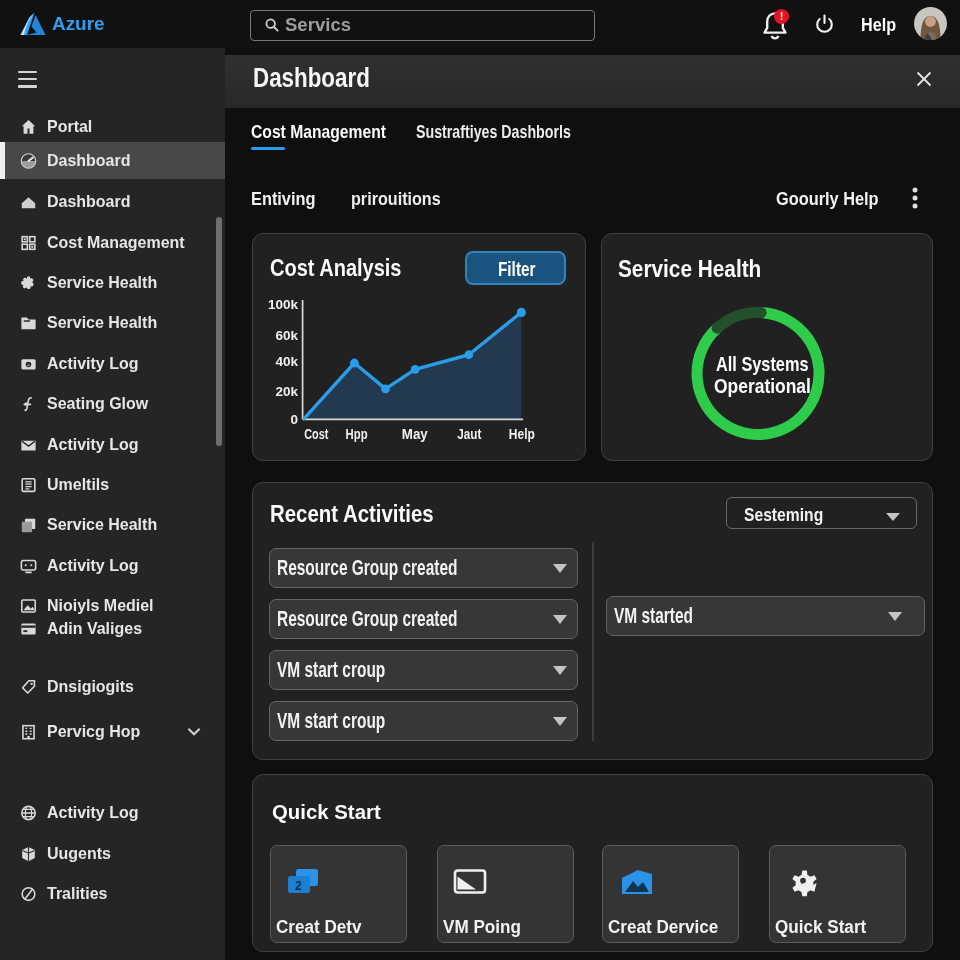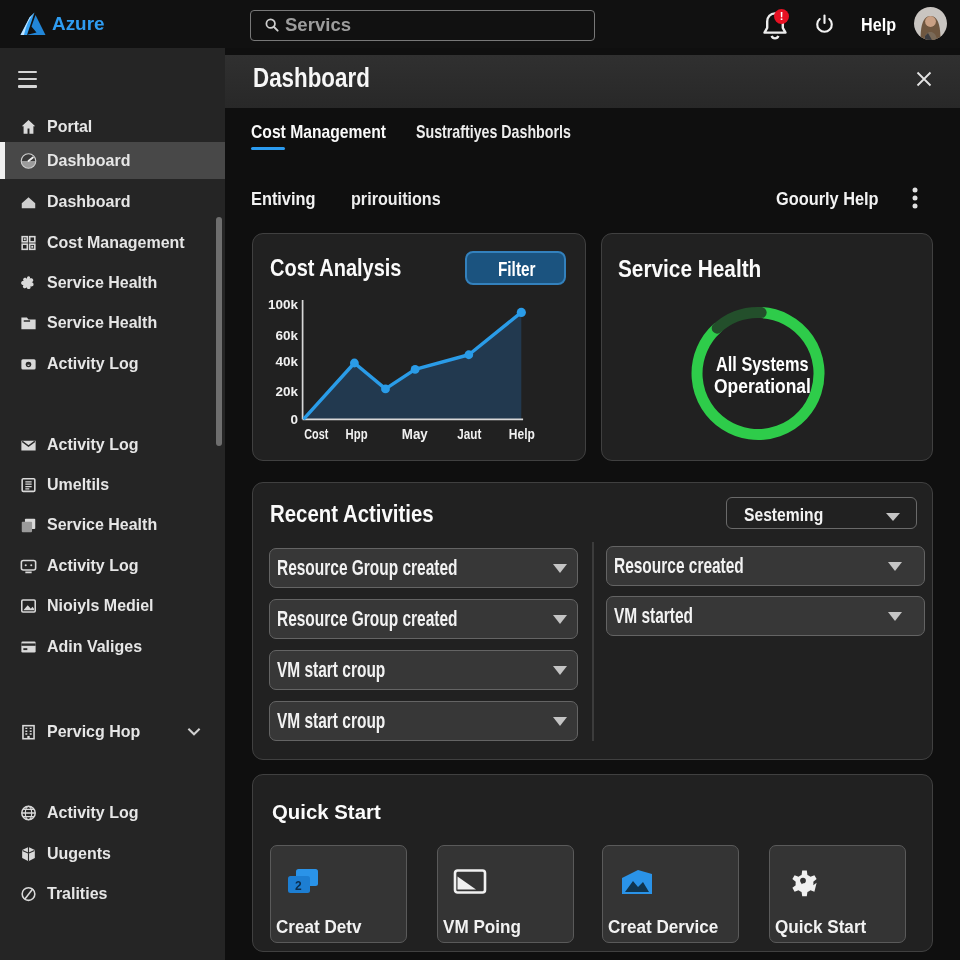--- a/index.html
+++ b/index.html
@@ -142,20 +142,27 @@
       <span class="lbl">Service Health</span>
     </div>
   <div class="navitem" style="top:344px">
       <svg class="ico" viewBox="0 0 24 24">
         <rect x="3" y="6" width="18" height="13" rx="2" fill="#d9d9d9"></rect>
         <path d="M8.5 13a3.5 3.5 0 0 1 7 0Z" fill="#2a2a2a"></path>
         <circle cx="12" cy="12.7" r="2.6" fill="none" stroke="#2a2a2a" stroke-width="1.6"></circle>
       </svg>
       <span class="lbl">Activity Log</span>
     </div>
+  <div class="navitem" style="top:384px">
+      <svg class="ico" viewBox="0 0 24 24">
+        <path d="M15.5 4c-2.2 0-3.2 1.3-3.6 3.4L11.2 11H8.5l-.4 2h2.7l-1 5c-.3 1.4-.9 2-2.2 2" fill="none" stroke="#d9d9d9" stroke-width="2" stroke-linecap="round"></path>
+        <path d="M6.5 12.5h8" stroke="#d9d9d9" stroke-width="2" stroke-linecap="round"></path>
+      </svg>
+      <span class="lbl">Seating Glow</span>
+    </div>
   <div class="navitem" style="top:425px">
       <svg class="ico" viewBox="0 0 24 24">
         <path d="M3 6.5h18V19H3Z" fill="#d9d9d9"></path>
         <path d="M4 7.5 12 13.5 20 7.5" fill="none" stroke="#2a2a2a" stroke-width="1.8"></path>
       </svg>
       <span class="lbl">Activity Log</span>
     </div>
   <div class="navitem" style="top:465px">
       <svg class="ico" viewBox="0 0 24 24">
         <rect x="4" y="4" width="16" height="16" rx="1.5" fill="none" stroke="#d9d9d9" stroke-width="2"></rect>
@@ -179,27 +186,34 @@
       </svg>
       <span class="lbl">Activity Log</span>
     </div>
   <div class="navitem" style="top:586px">
       <svg class="ico" viewBox="0 0 24 24">
         <rect x="3.5" y="4.5" width="17" height="15" rx="1.5" fill="none" stroke="#d9d9d9" stroke-width="2"></rect>
         <path d="M5.5 17.5 11 11l4 4.5 2-2.5 2 2.5v2Z" fill="#d9d9d9"></path>
       </svg>
       <span class="lbl">Nioiyls Mediel</span>
     </div>
-  <div class="navitem" style="top:627px">
+  <div class="navitem" style="top:609px">
       <svg class="ico" viewBox="0 0 24 24">
         <rect x="3" y="5" width="18" height="14" rx="1.5" fill="#d9d9d9"></rect>
         <rect x="3" y="7.5" width="18" height="3" fill="#2a2a2a"></rect>
         <rect x="5.5" y="13.5" width="5" height="2.4" fill="#2a2a2a"></rect>
       </svg>
       <span class="lbl">Adin Valiges</span>
+    </div>
+  <div class="navitem" style="top:667px">
+      <svg class="ico" viewBox="0 0 24 24">
+        <path d="M12.5 4h7v7L11 19.5 4.5 13Z" fill="none" stroke="#d9d9d9" stroke-width="2" stroke-linejoin="round"></path>
+        <circle cx="16" cy="8" r="1.5" fill="#d9d9d9"></circle>
+      </svg>
+      <span class="lbl">Dnsigiogits</span>
     </div>
   <div class="navitem" style="top:712px">
       <svg class="ico" viewBox="0 0 24 24">
         <rect x="5" y="4" width="14" height="16.5" fill="none" stroke="#d9d9d9" stroke-width="2"></rect>
         <path d="M8 7.5h2.5M13.5 7.5H16M8 11h2.5M13.5 11H16M8 14.5h2.5M13.5 14.5H16" stroke="#d9d9d9" stroke-width="1.7"></path>
         <rect x="10.5" y="17" width="3" height="3.5" fill="#d9d9d9"></rect>
       </svg>
       <span class="lbl">Pervicg Hop</span>
     <svg style="position:absolute;left:187px;top:15px" width="14" height="9" viewBox="0 0 12 8">
         <path d="M1 1.5 6 6.5 11 1.5" fill="none" stroke="#d0d0d0" stroke-width="1.8"></path>
@@ -303,24 +317,20 @@
       <span class="tri" style="right:10px;top:15px"></span>
     </div>
   <div class="dd" style="left:269px;top:650px;width:309px">
       <span class="dtx">VM start croup</span>
       <span class="tri" style="right:10px;top:15px"></span>
     </div>
   <div class="dd" style="left:269px;top:701px;width:309px">
       <span class="dtx">VM start croup</span>
       <span class="tri" style="right:10px;top:15px"></span>
     </div>
-  <div class="dd" style="left:606px;top:546px;width:319px">
-      <span class="dtx">Resource created</span>
-      <span class="tri" style="right:22px;top:15px"></span>
-    </div>
   <div class="dd" style="left:606px;top:596px;width:319px">
       <span class="dtx">VM started</span>
       <span class="tri" style="right:22px;top:15px"></span>
     </div>
 
   <div class="card" id="qsCard"></div>
   <div class="txt" id="qsTitle" style="left:271.7px;top:800.6px;font-size:21px;transform:scaleX(0.97);color:#fbfbfb">Quick Start</div>
   <div class="tile" style="left:270px">
     <svg class="tico" width="36" height="34" viewBox="0 0 36 34">
       <rect x="11" y="1" width="22" height="17" rx="2.5" fill="#2a93e8"></rect>

